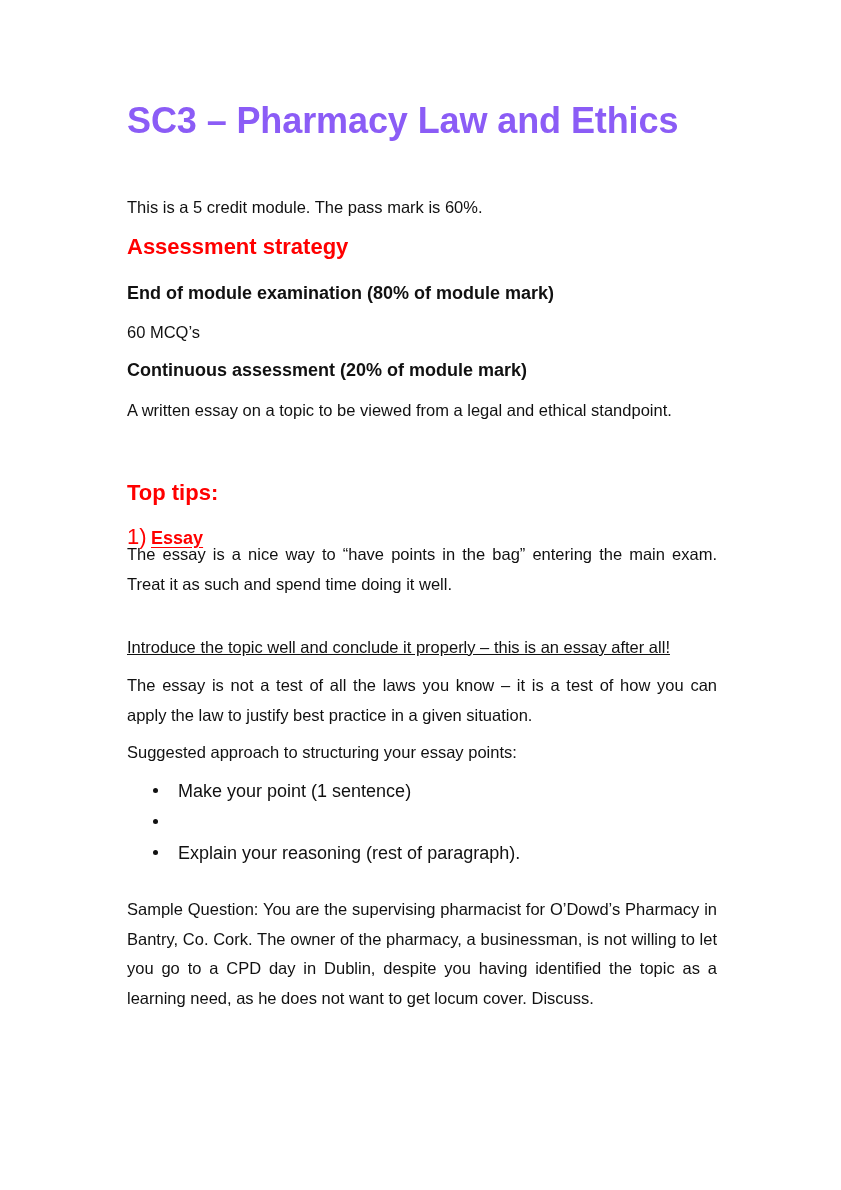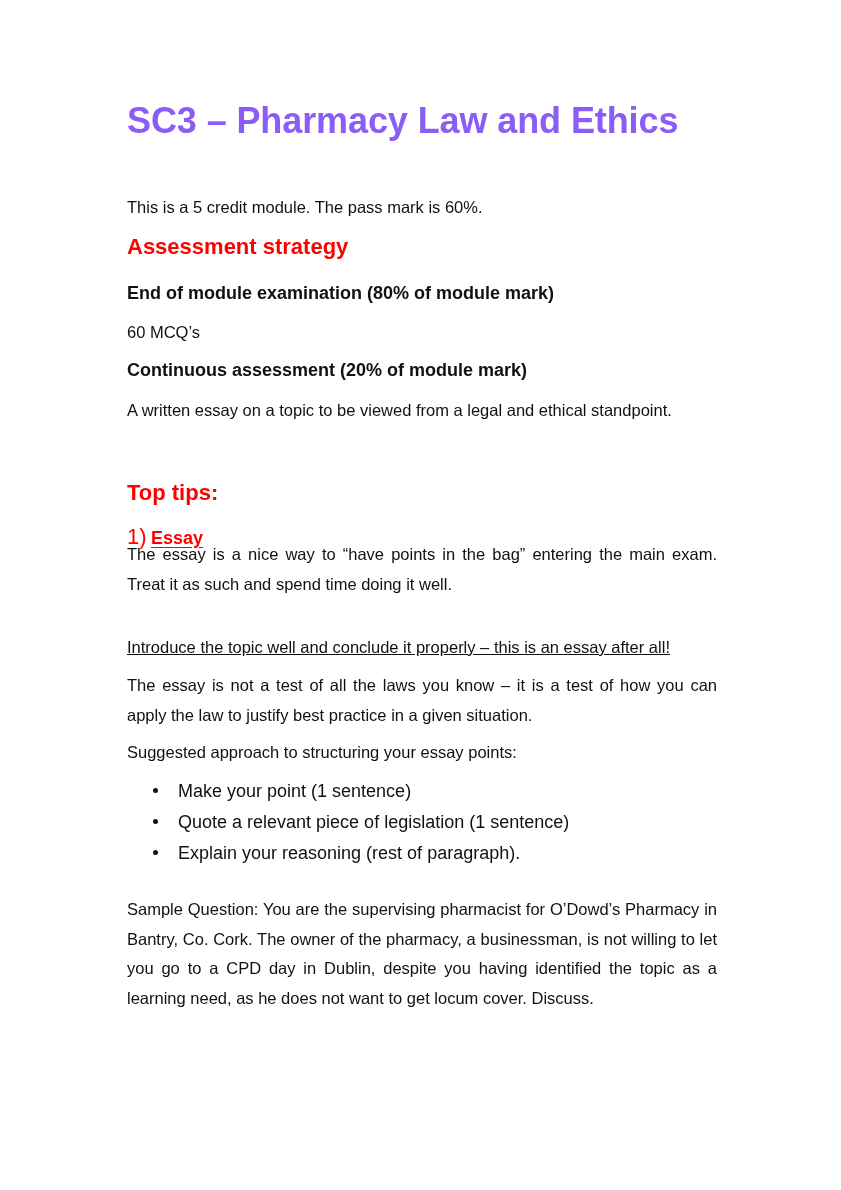--- a/index.html
+++ b/index.html
@@ -126,21 +126,20 @@
 
   <div class="para" style="top:738px;">Suggested approach to structuring your essay points:</div>
 
   <ul class="bullets">
     <li>
       <span class="bullet-dot"></span>
       <span>Make your point (1 sentence)</span>
     </li>
     <li>
       <span class="bullet-dot"></span>
-      <span>Quote a relevant piece of legislation (1 sentence)</span>
     </li>
     <li>
       <span class="bullet-dot"></span>
       <span>Explain your reasoning (rest of paragraph).</span>
     </li>
   </ul>
 
   <div class="para" style="top:895px;">Sample Question: You are the supervising pharmacist for O’Dowd’s Pharmacy in Bantry, Co. Cork. The owner of the pharmacy, a businessman, is not willing to let you go to a CPD day in Dublin, despite you having identified the topic as a learning need, as he does not want to get locum cover. Discuss.</div>
 
 </div>

